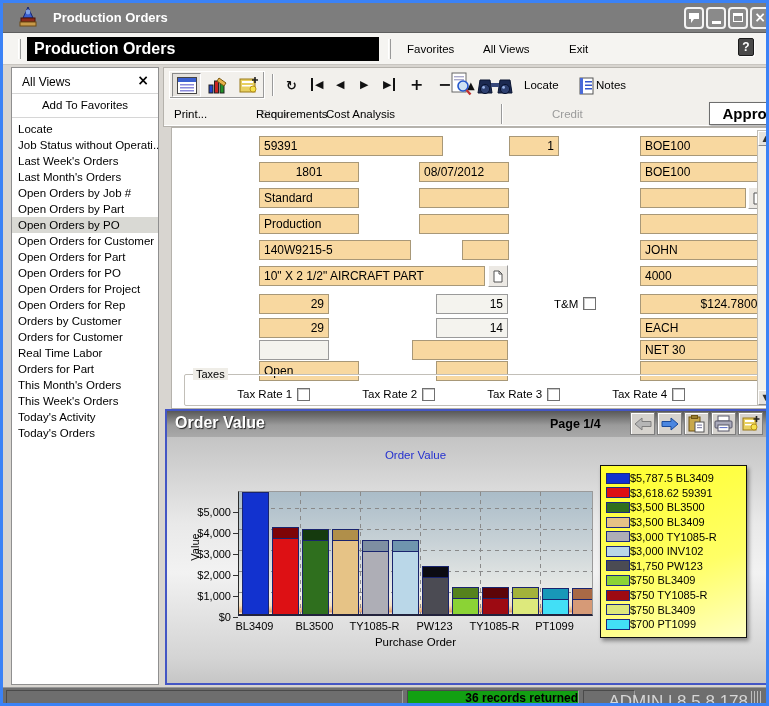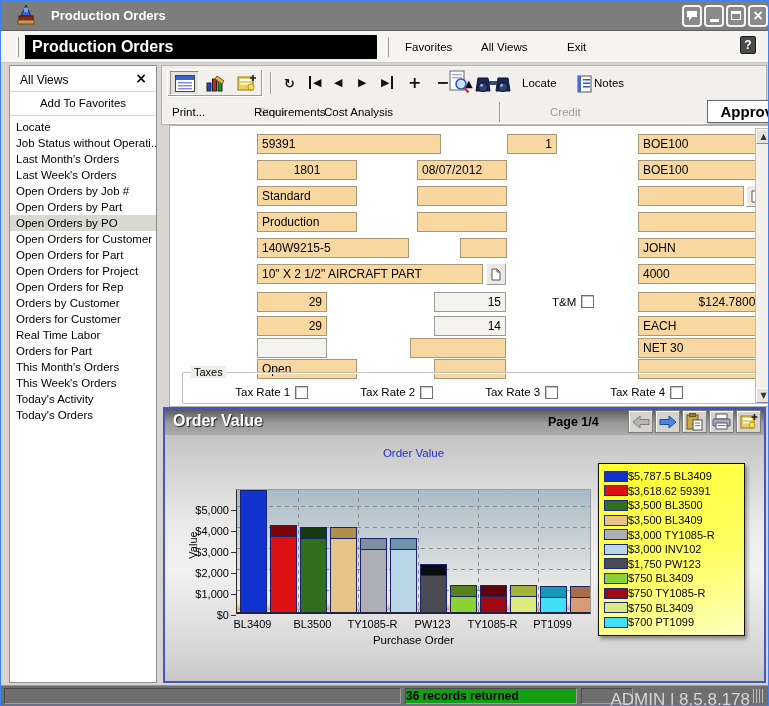--- a/index.html
+++ b/index.html
@@ -1,19 +1,19 @@
 <!DOCTYPE html>
 <html><head>
 <meta charset="utf-8">
 <style>
   html,body{margin:0;padding:0;background:#555;}
   *{box-sizing:border-box;}
   .window{
     position:relative;width:769px;height:706px;background:#d8d5d0;
-    border:1px solid #3b82f6;overflow:hidden;
+    border:3px solid #3b82f6;overflow:hidden;
     font-family:"Liberation Sans",sans-serif;font-size:11px;color:#000;
   }
   .abs{position:absolute;}
   
   .titlebar{position:absolute;left:0;top:0;width:100%;height:30px;background:#7d7d7d;border-bottom:1px solid #5e5e5e;}
   .titlebar .apptitle{position:absolute;left:50px;top:7px;color:#fff;font-weight:bold;font-size:13px;}
   .appicon{position:absolute;left:15px;top:3px;}
   .winbtn{position:absolute;top:4px;width:20px;height:22px;background:#8a8a8a;border:2px solid #f4f4f4;border-radius:4px;color:#fff;text-align:center;cursor:default;}
   .winbtn .x{font:bold 14px "DejaVu Sans",sans-serif;line-height:17px;}
   .minbar{position:absolute;left:4px;bottom:3px;width:9px;height:3px;background:#fff;}
@@ -85,21 +85,21 @@
   .xticks{position:absolute;left:71px;top:183px;width:362px;height:14px;}
   .xtick{position:absolute;transform:translateX(-50%);font-size:11px;white-space:nowrap;}
   .xlab{position:absolute;left:71px;top:199px;width:355px;text-align:center;font-size:11.5px;}
   .legend{position:absolute;left:433px;top:28px;width:147px;background:linear-gradient(160deg,#ffff2e,#ffff66 60%,#ffffc2);border:1px solid #111;box-shadow:2px 3px 4px rgba(0,0,0,.4);padding:5px 5px;}
   .lrow{display:flex;align-items:center;height:14.6px;}
   .lsw{width:24px;height:11px;border:1px solid #1a2a80;flex:none;}
   .ltx{flex:1;text-align:left;font-size:11px;white-space:nowrap;}
   
   .statusbar{position:absolute;left:0;top:684px;width:100%;height:21px;background:#6e6e6e;border-top:1px solid #989898;}
   .seg{position:absolute;top:2px;height:16px;border:1px solid;border-color:#4a4a4a #9e9e9e #9e9e9e #4a4a4a;}
-  .seg.green{background:#12a012;color:#000;font:bold 12px "Liberation Sans",sans-serif;text-align:left;line-height:14px;}
+  .seg.green{background:#12a012;color:#000;font:bold 12px "Liberation Sans",sans-serif;text-align:right;line-height:14px;}
   .admin{position:absolute;right:18px;top:4px;color:#d6d6d6;font-size:17px;}
   .sgrip{position:absolute;right:3px;top:3px;width:12px;height:14px;
     background:repeating-linear-gradient(90deg,#bdbdbd 0 1px,transparent 1px 3px);}
 </style>
 </head>
 <body>
 
 <div class="window">
 
   <div class="titlebar">
@@ -138,27 +138,28 @@
 
   <div class="sidebar">
     <div class="sb-head">
       <span class="t">All Views</span>
       <span class="sb-close">×</span>
     </div>
     <div class="sb-add">Add To Favorites</div>
     <div class="sb-list">
         <div class="sb-item">Locate</div>
         <div class="sb-item">Job Status without Operati...</div>
+        <div class="sb-item">Last Week's Orders</div>
         <div class="sb-item">Last Month's Orders</div>
-        <div class="sb-item">Last Week's Orders</div>
         <div class="sb-item">Open Orders by Job #</div>
         <div class="sb-item">Open Orders by Part</div>
         <div class="sb-item sel">Open Orders by PO</div>
         <div class="sb-item">Open Orders for Customer</div>
         <div class="sb-item">Open Orders for Part</div>
+        <div class="sb-item">Open Orders for PO</div>
         <div class="sb-item">Open Orders for Project</div>
         <div class="sb-item">Open Orders for Rep</div>
         <div class="sb-item">Orders by Customer</div>
         <div class="sb-item">Orders for Customer</div>
         <div class="sb-item">Real Time Labor</div>
         <div class="sb-item">Orders for Part</div>
         <div class="sb-item">This Month's Orders</div>
         <div class="sb-item">This Week's Orders</div>
         <div class="sb-item">Today's Activity</div>
         <div class="sb-item">Today's Orders</div>

